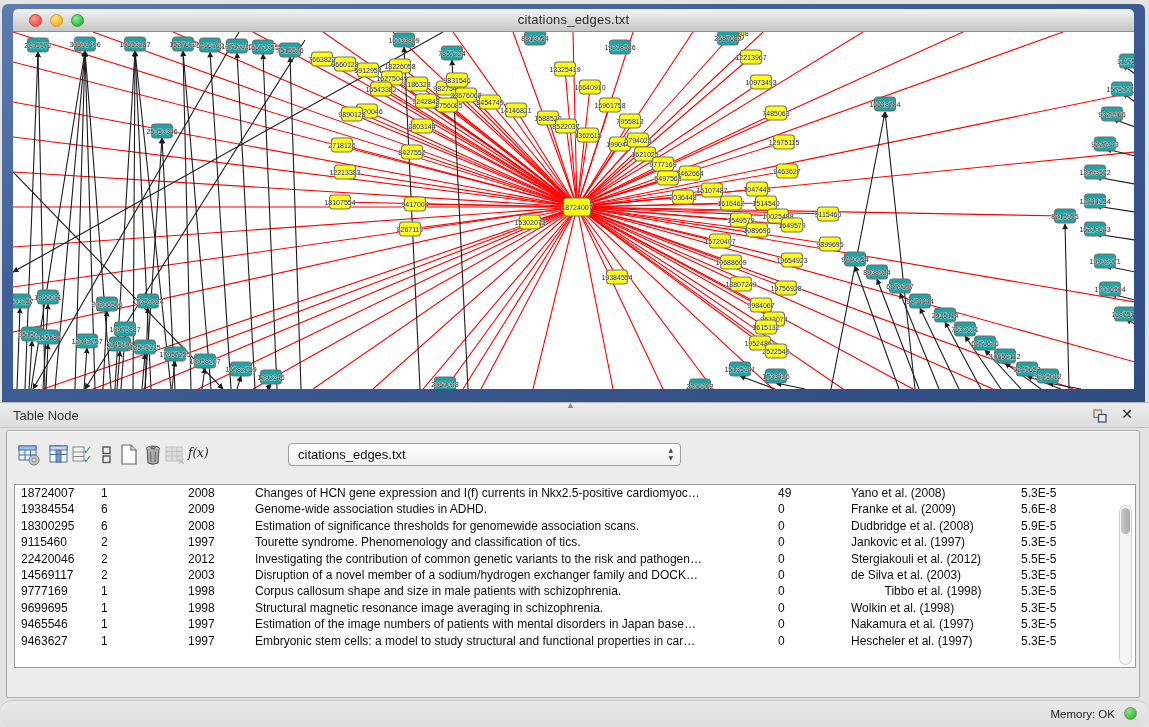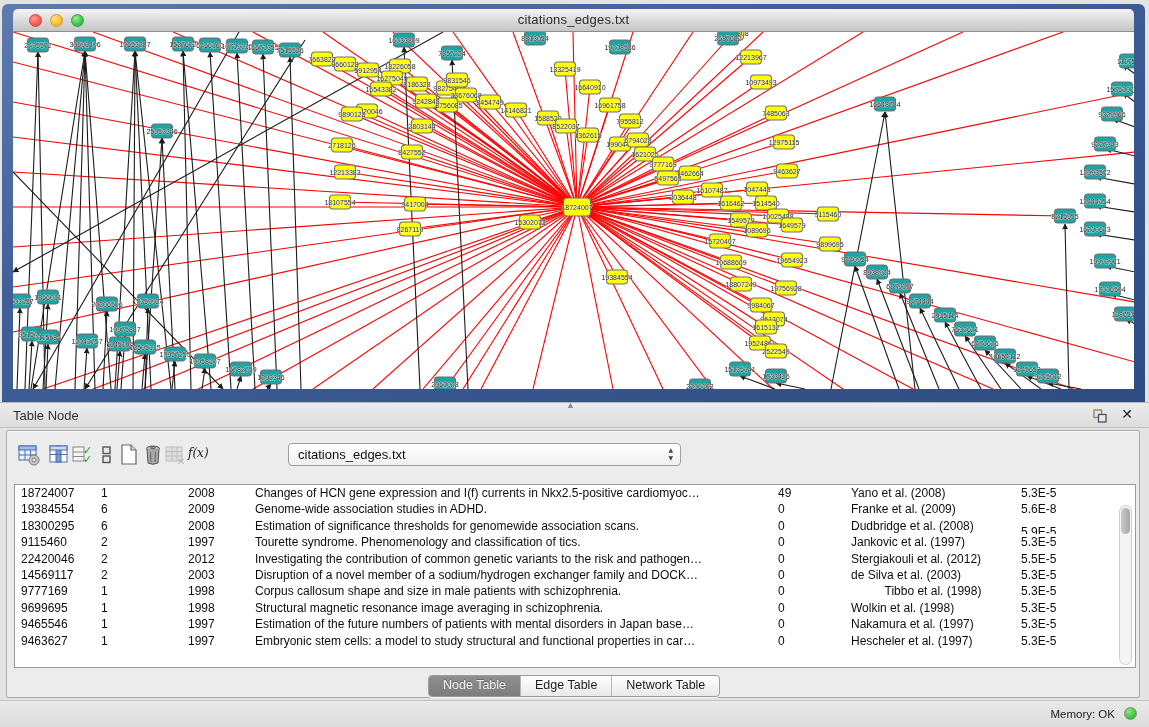--- a/index.html
+++ b/index.html
@@ -93,21 +93,21 @@
     border-right:1px solid #b9b9b9;white-space:nowrap;
   }
   .tab:last-child{border-right:none;}
   .tab.sel{
     background:linear-gradient(#8f8f8f,#7c7c7c);color:#f2f2f2;
     text-shadow:0 -1px 0 #666;
   }
   
   #statusbar{
     position:absolute;left:0;top:700px;width:1149px;height:27px;
-    background:linear-gradient(#e9e9e9,#dcdcdc);border-top:1px solid #c2c2c2;box-sizing:border-box;
+    background:linear-gradient(#e9e9e9,#dcdcdc);border-top:1px solid #c2c2c2;box-sizing:border-box;border-radius:12px;
   }
   #memory-label{position:absolute;right:34px;top:7px;font-size:11.5px;color:#222;}
   #memory-dot{
     position:absolute;right:12px;top:6px;width:13px;height:13px;border-radius:50%;
     background:radial-gradient(circle at 35% 30%,#8fe58a,#3dc437 65%,#2ea32a);
     border:1px solid #8a8a8a;box-sizing:border-box;
   }
 </style>
 </head>
 <body>
@@ -634,21 +634,21 @@
           <div class="td" style="width: 170px;">Franke et al. (2009)</div>
           <div class="td" style="width: 92px;">5.6E-8</div>
         </div>
         <div class="tr">
           <div class="td" style="width: 80px;">18300295</div>
           <div class="td" style="width: 87px;">6</div>
           <div class="td" style="width: 67px;">2008</div>
           <div class="td" style="width: 523px;">Estimation of significance thresholds for genomewide association scans.</div>
           <div class="td" style="width: 73px;">0</div>
           <div class="td" style="width: 170px;">Dudbridge et al. (2008)</div>
-          <div class="td" style="width: 92px; margin-top: 6px;">5.9E-5</div>
+          <div class="td" style="width: 92px;">5.9E-5</div>
         </div>
         <div class="tr">
           <div class="td" style="width: 80px;">9115460</div>
           <div class="td" style="width: 87px;">2</div>
           <div class="td" style="width: 67px;">1997</div>
           <div class="td" style="width: 523px;">Tourette syndrome. Phenomenology and classification of tics.</div>
           <div class="td" style="width: 73px;">0</div>
           <div class="td" style="width: 170px;">Jankovic et al. (1997)</div>
           <div class="td" style="width: 92px;">5.3E-5</div>
         </div>
@@ -685,43 +685,38 @@
           <div class="td" style="width: 67px;">1998</div>
           <div class="td" style="width: 523px;">Structural magnetic resonance image averaging in schizophrenia.</div>
           <div class="td" style="width: 73px;">0</div>
           <div class="td" style="width: 170px;">Wolkin et al. (1998)</div>
           <div class="td" style="width: 92px;">5.3E-5</div>
         </div>
         <div class="tr">
           <div class="td" style="width: 80px;">9465546</div>
           <div class="td" style="width: 87px;">1</div>
           <div class="td" style="width: 67px;">1997</div>
-          <div class="td" style="width: 523px;">Estimation of the future numbers of patients with mental disorders in Japan base…</div>
+          <div class="td" style="width: 523px;">Estimation of the image numbers of patients with mental disorders in Japan base…</div>
           <div class="td" style="width: 73px;">0</div>
           <div class="td" style="width: 170px;">Nakamura et al. (1997)</div>
           <div class="td" style="width: 92px;">5.3E-5</div>
         </div>
         <div class="tr">
           <div class="td" style="width: 80px;">9463627</div>
           <div class="td" style="width: 87px;">1</div>
           <div class="td" style="width: 67px;">1997</div>
           <div class="td" style="width: 523px;">Embryonic stem cells: a model to study structural and functional properties in car…</div>
           <div class="td" style="width: 73px;">0</div>
           <div class="td" style="width: 170px;">Hescheler et al. (1997)</div>
           <div class="td" style="width: 92px;">5.3E-5</div>
         </div>
       </div>
     <div id="vscroll">
       <div id="vthumb"></div>
     </div>
   </div>
 
-  <div id="tabs">
-      <div class="tab sel">Node Table</div>
-      <div class="tab">Edge Table</div>
-      <div class="tab">Network Table</div>
-    </div>
 </div>
 
 <div id="statusbar">
   <span id="memory-label">Memory: OK</span>
   <span id="memory-dot"></span>
 </div>
 
 </body></html>

